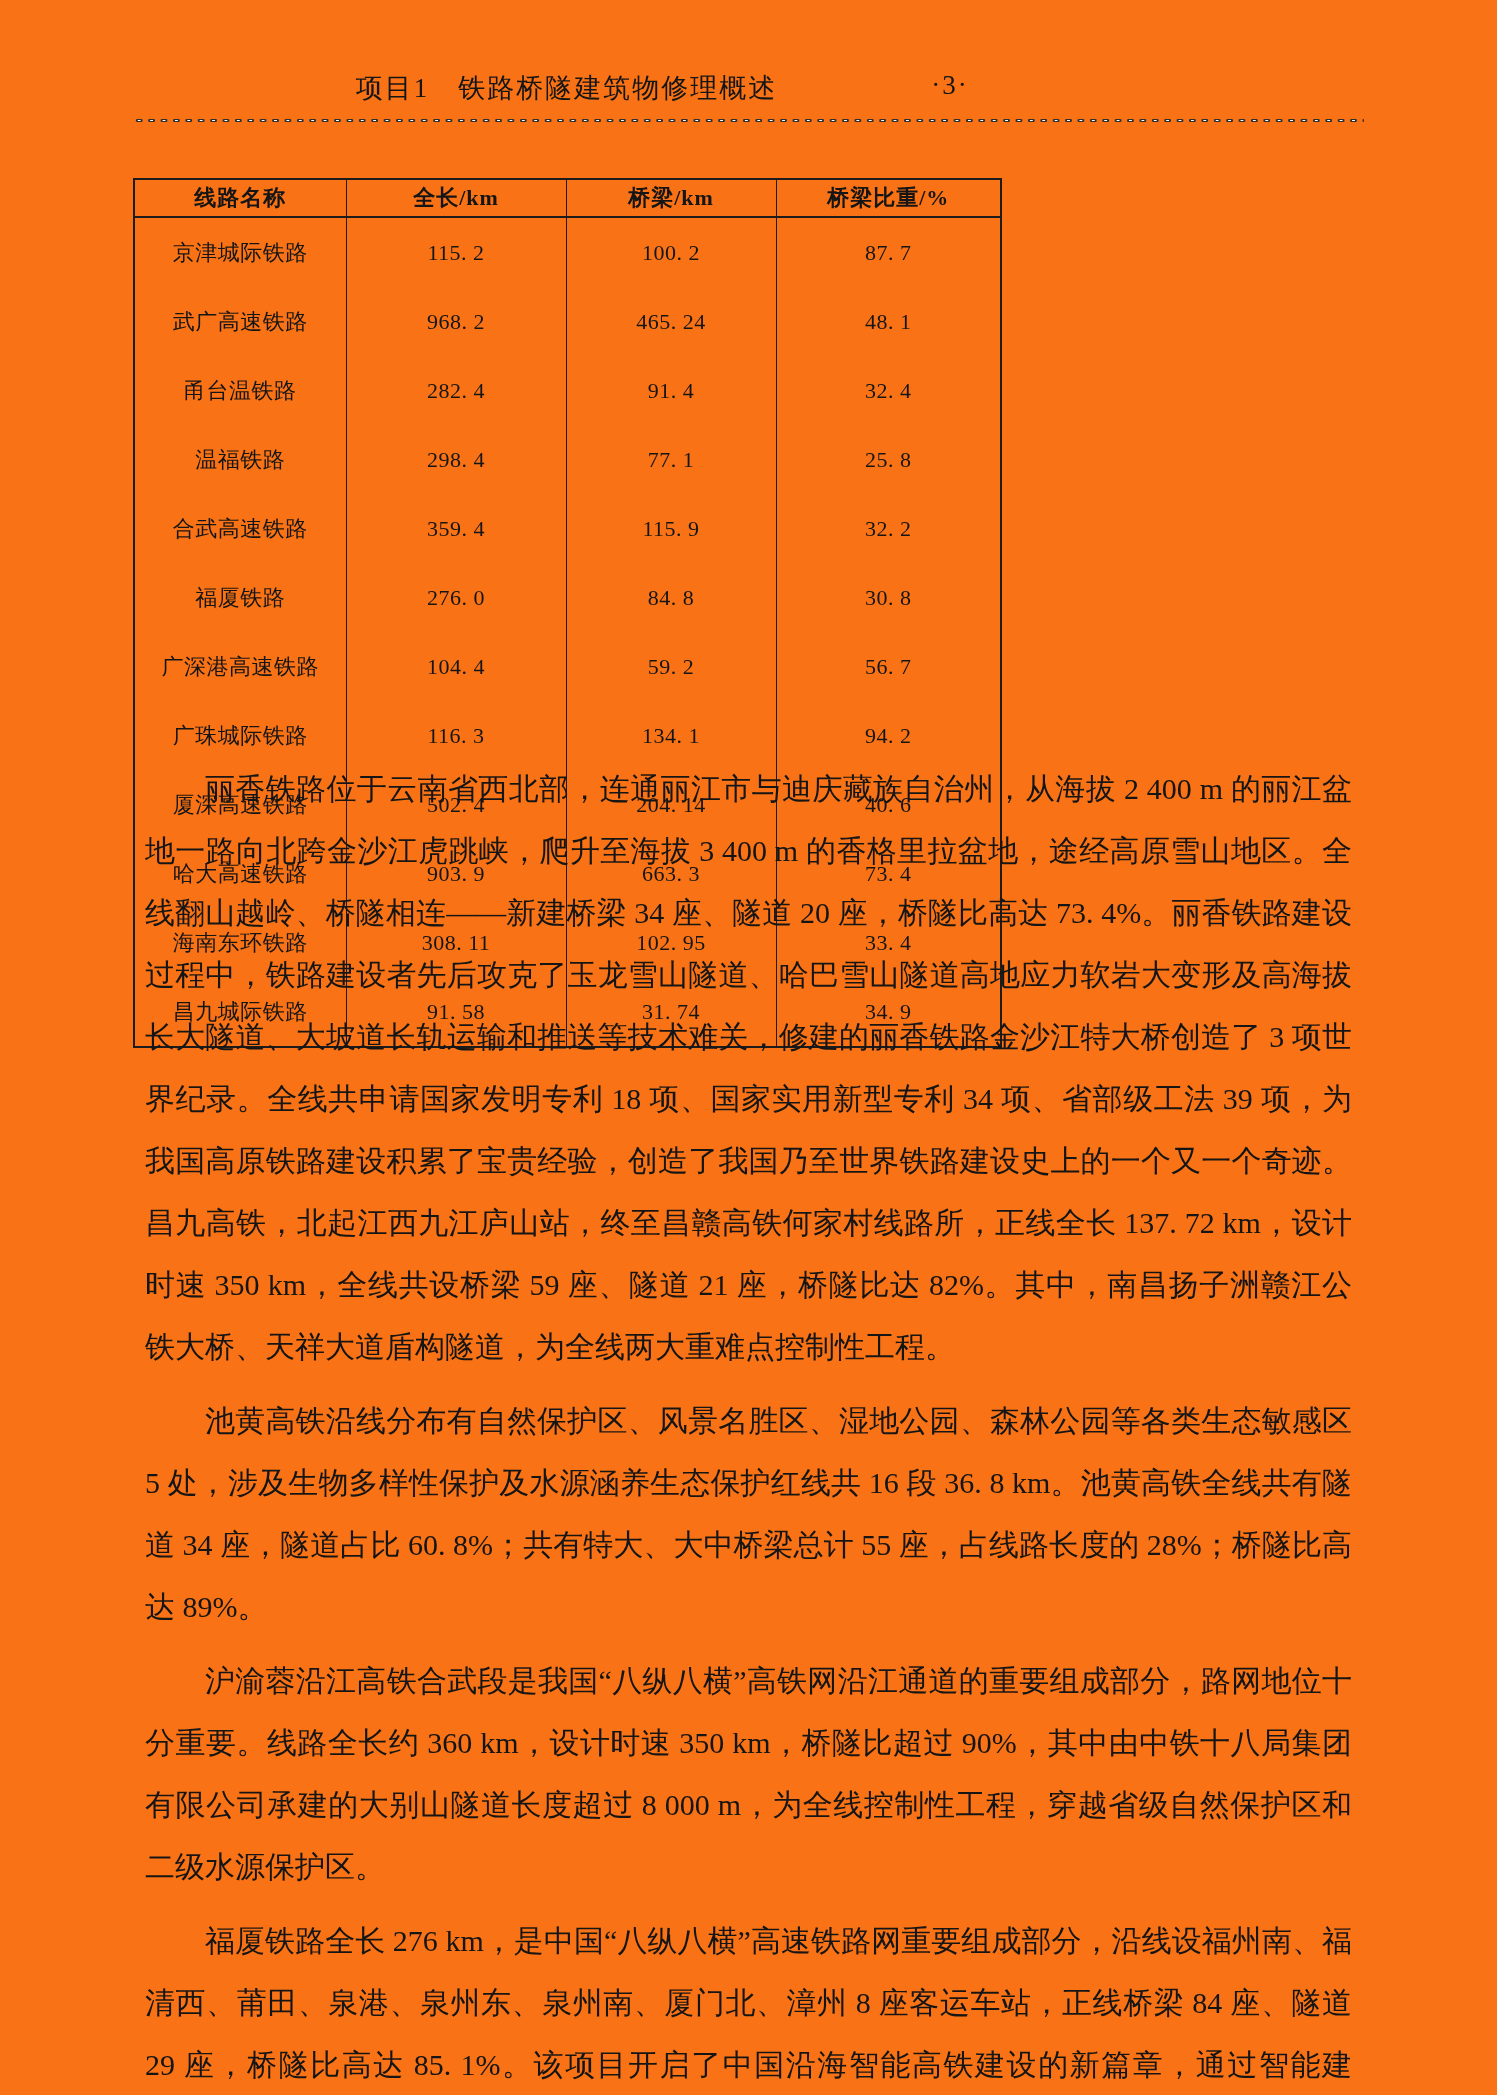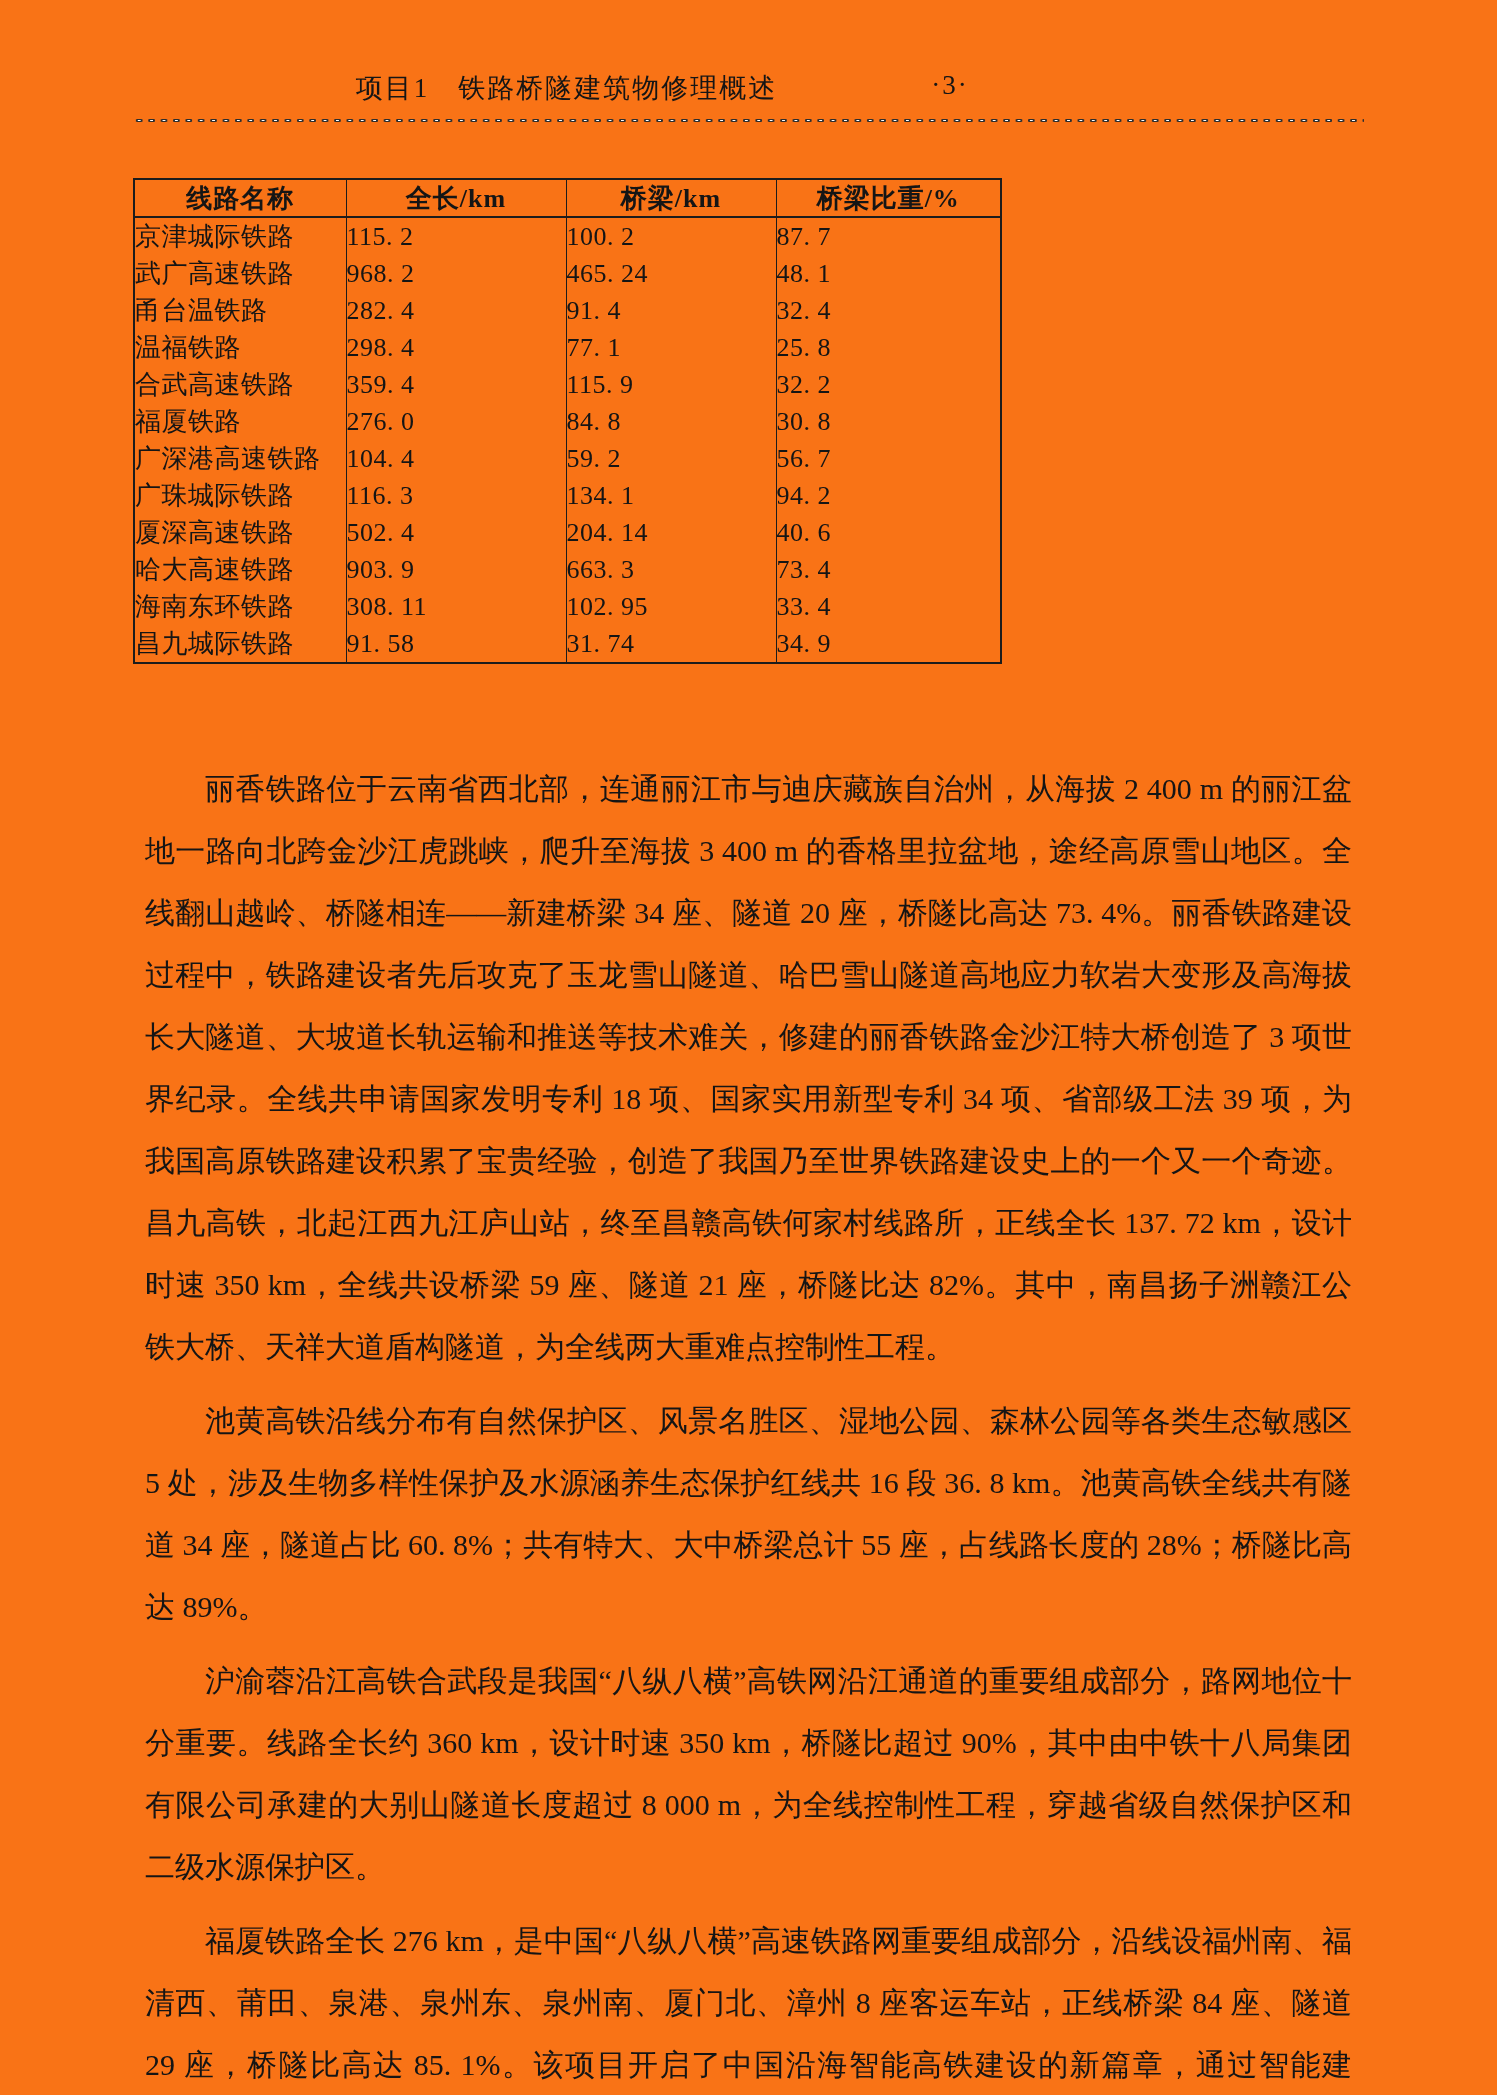--- a/index.html
+++ b/index.html
@@ -28,29 +28,29 @@
     background-repeat:repeat-x;
   }
   .table-note{
     position:absolute;left:133px;top:138px;width:867px;
     text-align:right;font-size:26px;letter-spacing:1px;
   }
   table.rail-table{
     position:absolute;left:133px;top:178px;width:867px;
     border-collapse:collapse;table-layout:fixed;
     border:2px solid #1c1c1c;
-    font-size:26px;
+    font-size:22px;
   }
   table.rail-table th{
     height:36px;font-weight:600;letter-spacing:1px;
     border-bottom:2px solid #1c1c1c;
     text-align:center;vertical-align:middle;padding:0;
   }
   table.rail-table td{
-    height:37px;text-align:left;vertical-align:middle;padding:0;
+    height:37px;text-align:center;vertical-align:middle;padding:16px;
     letter-spacing:0.5px;
   }
   table.rail-table th + th,
   table.rail-table td + td{
     border-left:1.5px solid #1c1c1c;
   }
   .body-text{
     position:absolute;left:133px;top:746px;width:1231px;
     font-size:30px;line-height:62px;
     text-align:justify;

